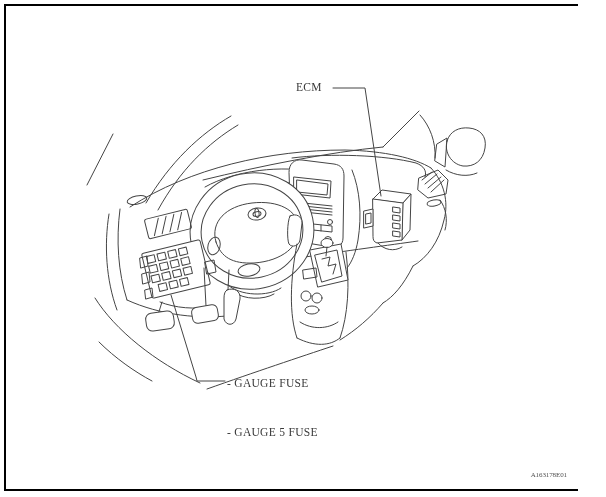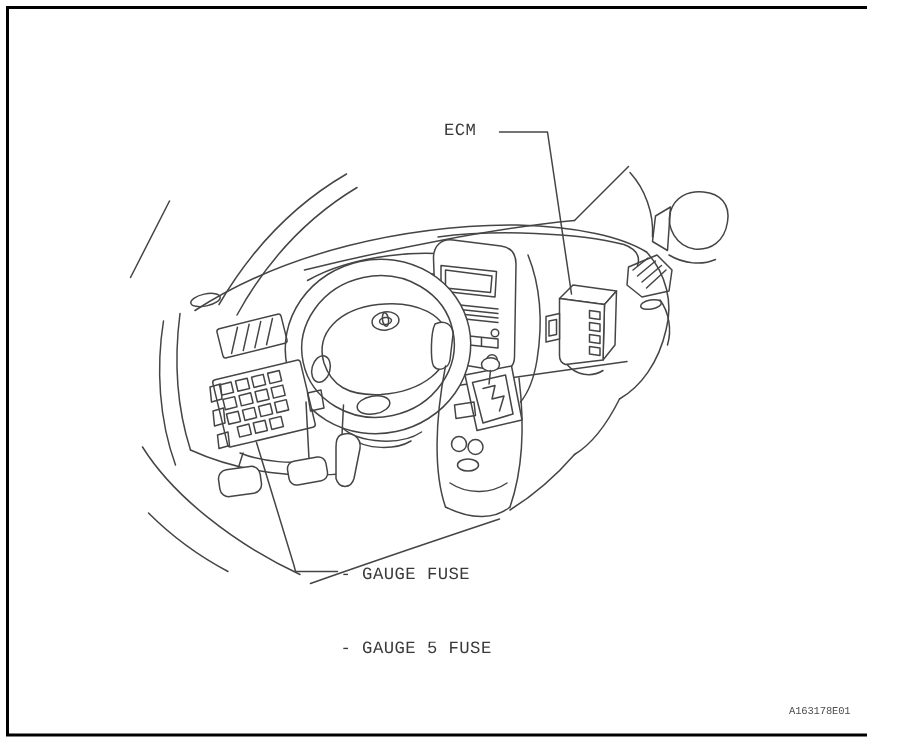--- a/index.html
+++ b/index.html
@@ -1,20 +1,20 @@
 <!DOCTYPE html>
 <html><head>
 <meta charset="utf-8">
 <style>
   html,body{margin:0;padding:0;background:#fff;}
   #stage{
     position:relative;
     width:578px;height:497px;
     background:#ffffff;
-    font-family:Liberation Mono, monospace;
+    font-family:Liberation Serif, serif;
     overflow:hidden;
   }
   .frame{
     position:absolute;left:4px;top:4px;width:596px;height:487px;
     border:2px solid #000;box-sizing:border-box;
   }
   svg.art{position:absolute;left:0;top:0;}
   .lbl{
     position:absolute;
     color:#3a3a3a;

